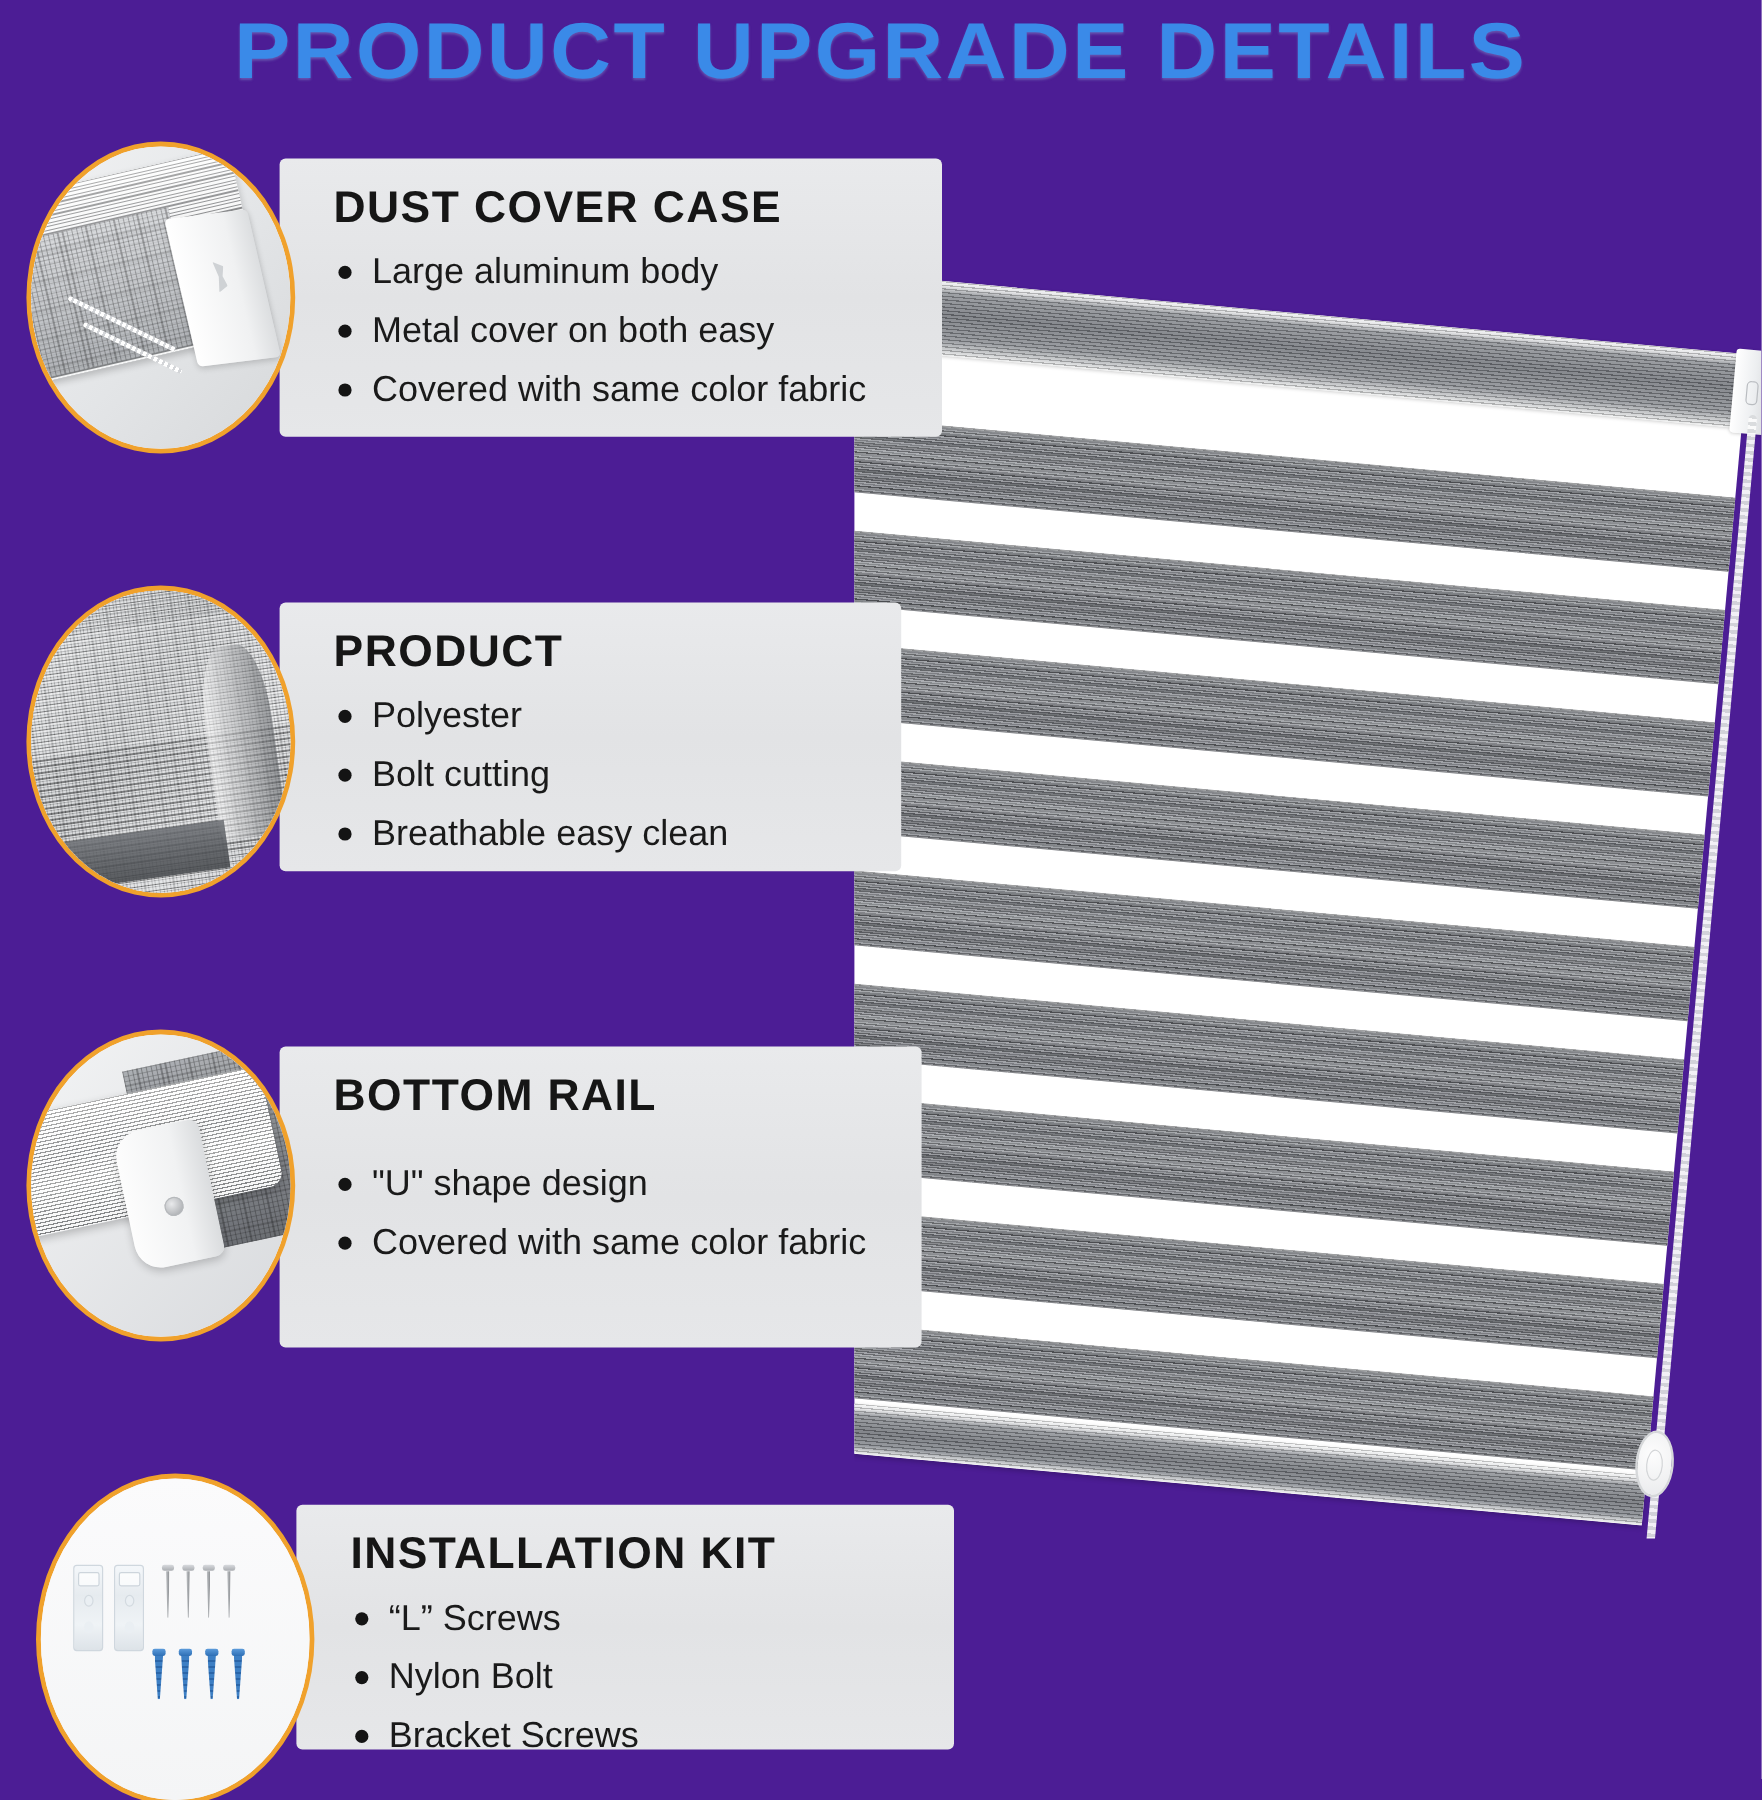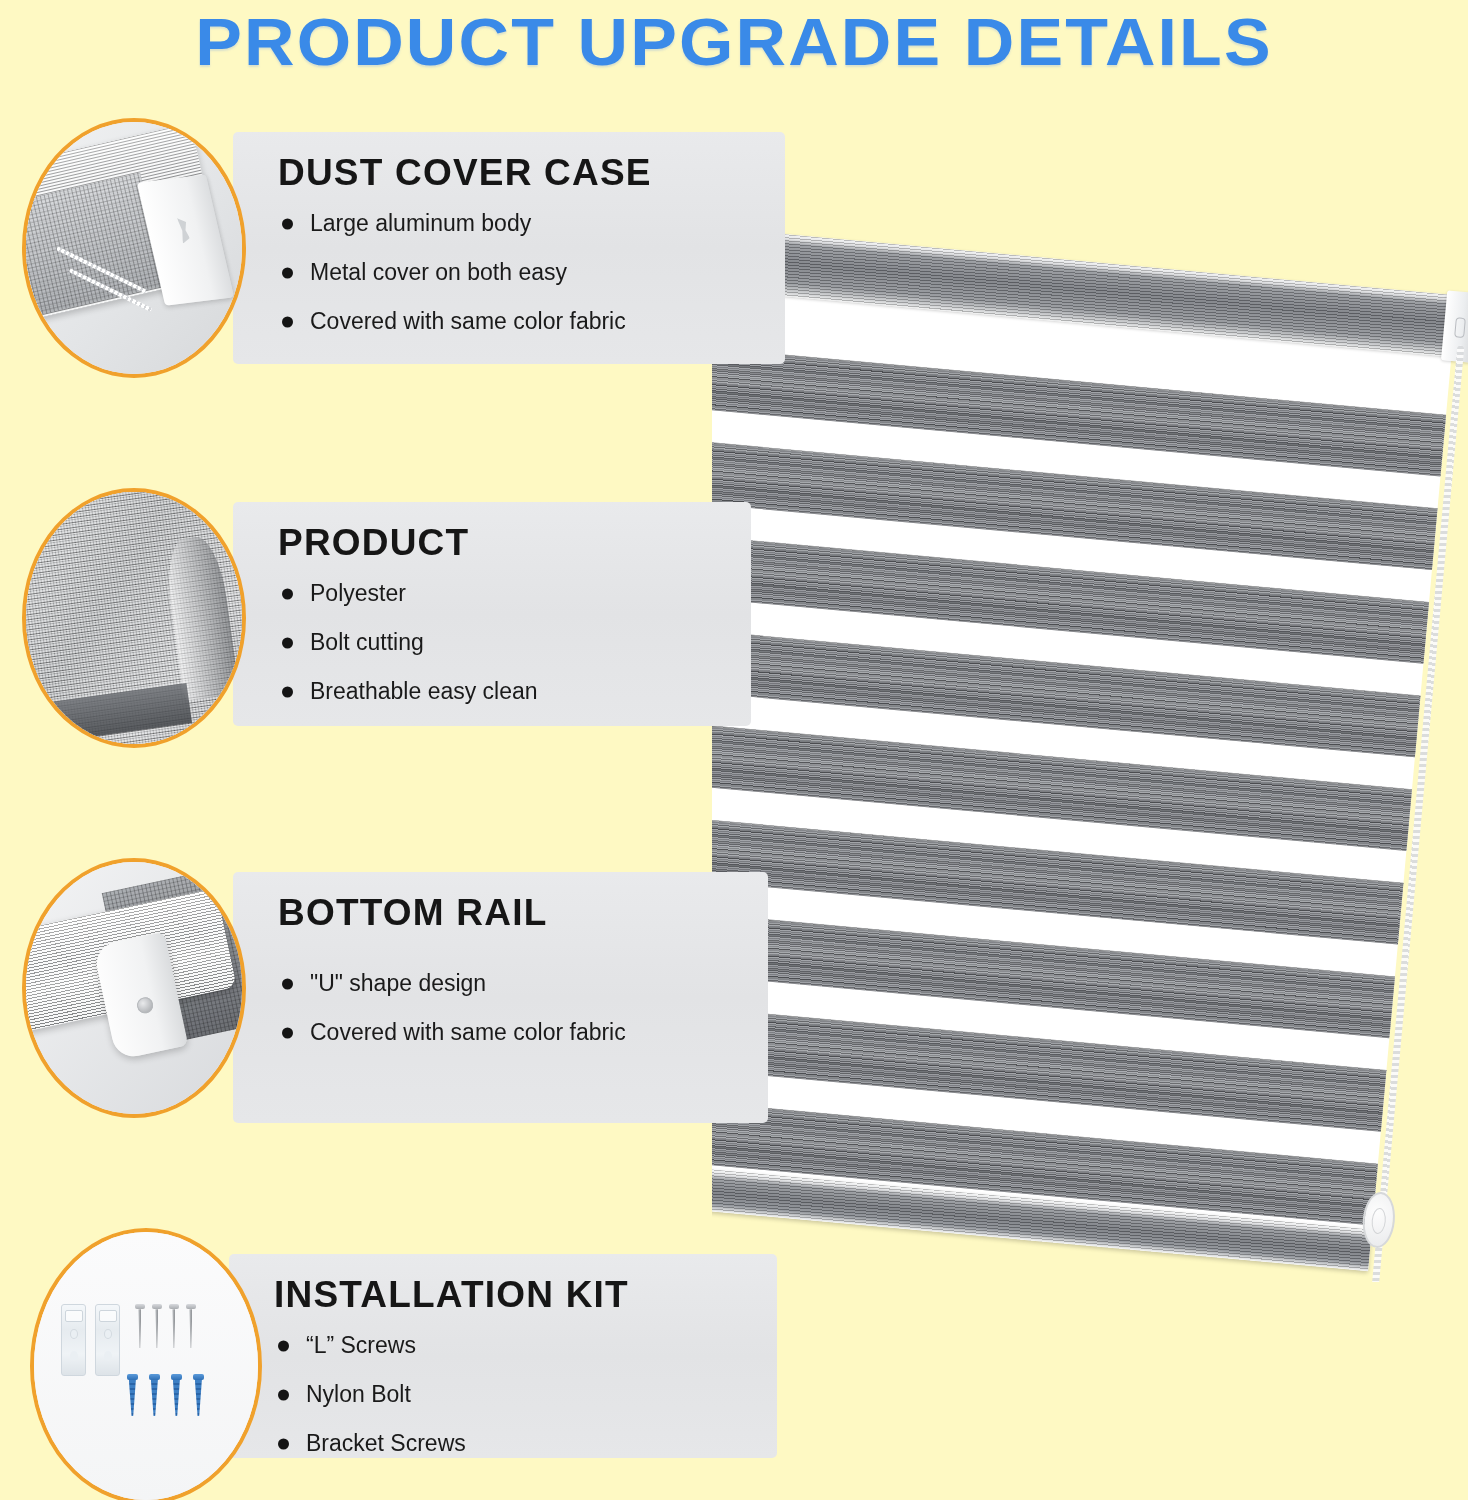--- a/index.html
+++ b/index.html
@@ -3,21 +3,21 @@
 <meta charset="utf-8">
 <style>
   html,body{margin:0;padding:0;}
   body{
     width:1468px;height:1500px;
     background:#fbfbfc;
     font-family:"Liberation Sans", sans-serif;
     overflow:hidden;
     position:relative;
   }
-  .stage{position:relative;width:1468px;height:1500px;overflow:hidden;background:#fef9c3;}
+  .stage{position:relative;width:1468px;height:1500px;overflow:hidden;background:#4c1d95;}
 
   
   .title{
     position:absolute;left:0;top:4px;width:1468px;
     text-align:center;
     font-family:"Liberation Sans", sans-serif;
     font-weight:bold;
     font-size:66px;
     letter-spacing:2px;
     color:#3a8ae8;
@@ -273,21 +273,21 @@
     font-family:"Liberation Sans", sans-serif;
     font-weight:bold;
     font-size:37px;
     letter-spacing:1.2px;
     color:#161616;
     white-space:nowrap;
   }
   .bullets{list-style:none;margin:0;padding:0;}
   .bullets li{
     font-family:"Liberation Sans", sans-serif;
-    font-size:23px;
+    font-size:30px;
     color:#1a1a1a;
     white-space:nowrap;
     position:relative;
     padding-left:30px;
   }
   .bullets li:before{
     content:"";position:absolute;left:2px;top:50%;
     width:11px;height:11px;border-radius:50%;
     background:#141414;transform:translateY(-50%);
   }
@@ -369,21 +369,21 @@
     <div class="oval" style="left:22px;top:0px;width:216px;height:252px;">
       <div class="photo ph-rail">
         <div class="fabricbg"></div>
         <div class="bar"></div>
         <div class="ucap"></div>
       </div>
     </div>
   </div>
 
   <div class="feature" style="left:0;top:1228px;">
-    <div class="panel" style="left:229px;top:26px;width:548px;height:204px;">
+    <div class="panel" style="left:247px;top:26px;width:548px;height:204px;">
       <h2 style="position:absolute;left:45px;top:20px;">INSTALLATION KIT</h2>
       <ul class="bullets">
         <li style="position:absolute;left:47px;top:78px;">“L”  Screws</li>
         <li style="position:absolute;left:47px;top:127px;">Nylon Bolt</li>
         <li style="position:absolute;left:47px;top:176px;">Bracket Screws</li>
       </ul>
     </div>
     <div class="oval" style="left:30px;top:0px;width:224px;height:268px;">
       <div class="photo ph-kit">
         <div class="kit-row">

